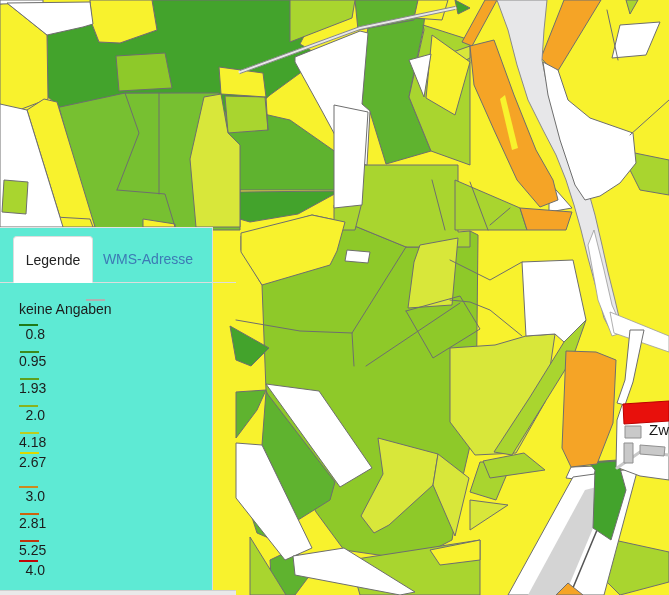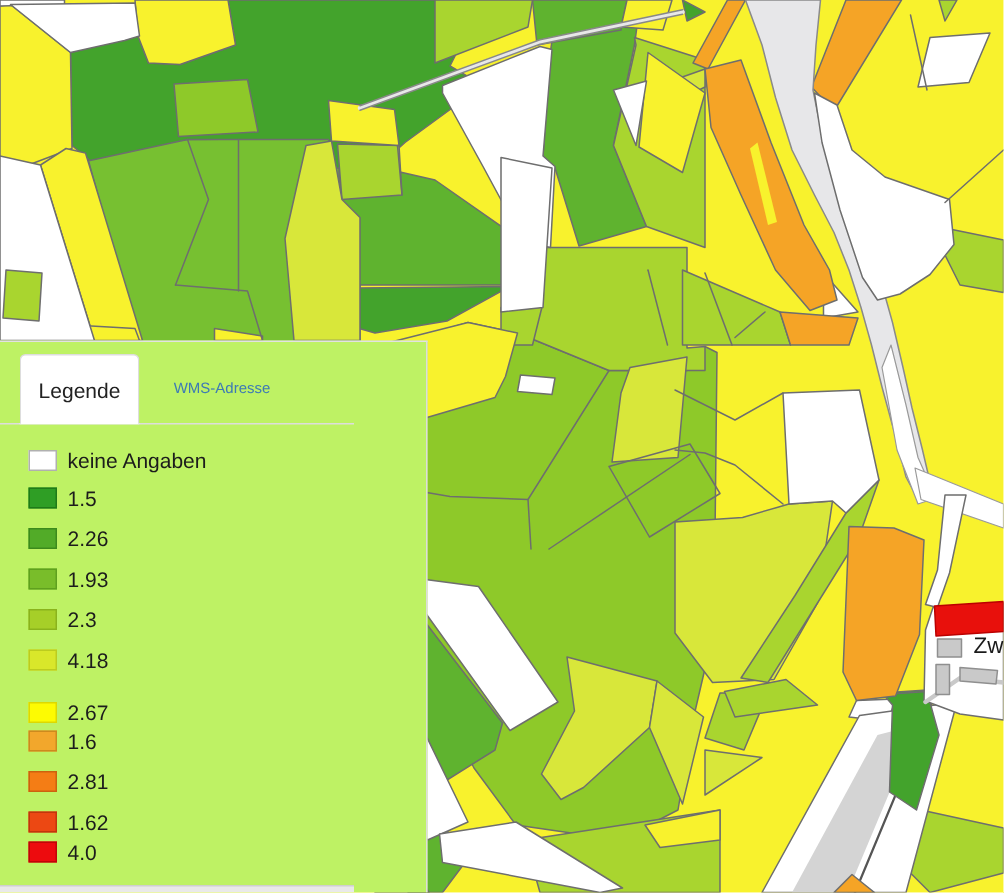--- a/index.html
+++ b/index.html
@@ -1,23 +1,23 @@
 <!DOCTYPE html>
 <html><head>
 <meta charset="utf-8">
 <style>
 html,body{margin:0;padding:0;}
 #wrap{position:relative;width:669px;height:595px;overflow:hidden;font-family:"Liberation Sans",sans-serif;background:#fff;}
 #map{position:absolute;left:0;top:0;}
-#panel{position:absolute;left:0;top:227px;width:285px;height:368px;background:#bef264;border-top:1px solid #e2e2e2;border-right:1px solid #dcdcdc;box-sizing:border-box;}
+#panel{position:absolute;left:0;top:227px;width:213px;height:368px;background:#5eead4;border-top:1px solid #e2e2e2;border-right:1px solid #dcdcdc;box-sizing:border-box;}
 #tabbar{position:absolute;left:0;top:54px;width:236px;height:1px;background:#ddd;}
 #tab1{position:absolute;left:13px;top:8px;width:80px;height:47px;background:#fff;border:1px solid #ddd;border-bottom:1px solid #fff;border-radius:4px 4px 0 0;box-sizing:border-box;z-index:2;
  display:flex;align-items:center;justify-content:center;font-size:14px;color:#222;}
-#tab2{position:absolute;left:93px;top:8px;width:110px;height:46px;display:flex;align-items:center;justify-content:center;font-size:10px;color:#3d7ab5;}
-.row{position:absolute;left:19px;height:15px;display:flex;align-items:center;}
+#tab2{position:absolute;left:93px;top:8px;width:110px;height:46px;display:flex;align-items:center;justify-content:center;font-size:14px;color:#3d7ab5;}
+.row{position:absolute;left:19px;height:15px;display:flex;align-items:flex-end;flex-direction:column;}
 .sw{width:19px;height:14px;margin-right:7px;box-sizing:border-box;}
 .lb{font-size:14px;color:#1c1c1c;white-space:nowrap;}
 #pbot{position:absolute;left:0;bottom:0;width:236px;height:4px;background:#e9e9e9;border-top:1px solid #cfcfcf;}
 </style>
 </head>
 <body>
 <div id="wrap">
 <svg id="map" width="669" height="595" viewBox="0 0 669 595">
 <rect x="0" y="0" width="669" height="595" fill="#f8f22d"></rect>
 <polygon points="57,100 125,93 240,92 240,230 93,230" fill="#77c031" stroke="#6e6e6e" stroke-width="1" stroke-linejoin="round"></polygon>
@@ -127,53 +127,53 @@
 <div id="panel">
   <div id="tab1">Legende</div>
   <div id="tab2">WMS-Adresse</div>
   <div id="tabbar"></div>
   <div class="row" style="top:71px">
         <div class="sw" style="background:#ffffff;border:1px solid #b0b0b0"></div>
         <div class="lb">keine Angaben</div>
       </div>
   <div class="row" style="top:96px">
         <div class="sw" style="background:#2f9e25;border:1px solid #1f7a18"></div>
-        <div class="lb">1.5</div>
+        <div class="lb">0.8</div>
       </div>
   <div class="row" style="top:123px">
         <div class="sw" style="background:#52ab28;border:1px solid #3c8a1c"></div>
-        <div class="lb">2.26</div>
+        <div class="lb">0.95</div>
       </div>
   <div class="row" style="top:150px">
         <div class="sw" style="background:#79bd2a;border:1px solid #5fa01e"></div>
         <div class="lb">1.93</div>
       </div>
   <div class="row" style="top:177px">
         <div class="sw" style="background:#a6cf28;border:1px solid #8ab31c"></div>
-        <div class="lb">2.3</div>
+        <div class="lb">2.0</div>
       </div>
   <div class="row" style="top:204px">
         <div class="sw" style="background:#d9e72a;border:1px solid #bccc1e"></div>
         <div class="lb">4.18</div>
       </div>
-  <div class="row" style="top:239px">
+  <div class="row" style="top:224px">
         <div class="sw" style="background:#fdfb02;border:1px solid #ddd800"></div>
         <div class="lb">2.67</div>
       </div>
   <div class="row" style="top:258px">
         <div class="sw" style="background:#f2a72c;border:1px solid #cc8a1e"></div>
-        <div class="lb">1.6</div>
+        <div class="lb">3.0</div>
       </div>
   <div class="row" style="top:285px">
         <div class="sw" style="background:#f47d15;border:1px solid #cc620e"></div>
         <div class="lb">2.81</div>
       </div>
   <div class="row" style="top:312px">
         <div class="sw" style="background:#ec4813;border:1px solid #c2350c"></div>
-        <div class="lb">1.62</div>
+        <div class="lb">5.25</div>
       </div>
   <div class="row" style="top:332px">
         <div class="sw" style="background:#ed0b0e;border:1px solid #c00508"></div>
         <div class="lb">4.0</div>
       </div>
   <div id="pbot"></div>
 </div>
 </div>
 
 </body></html>

